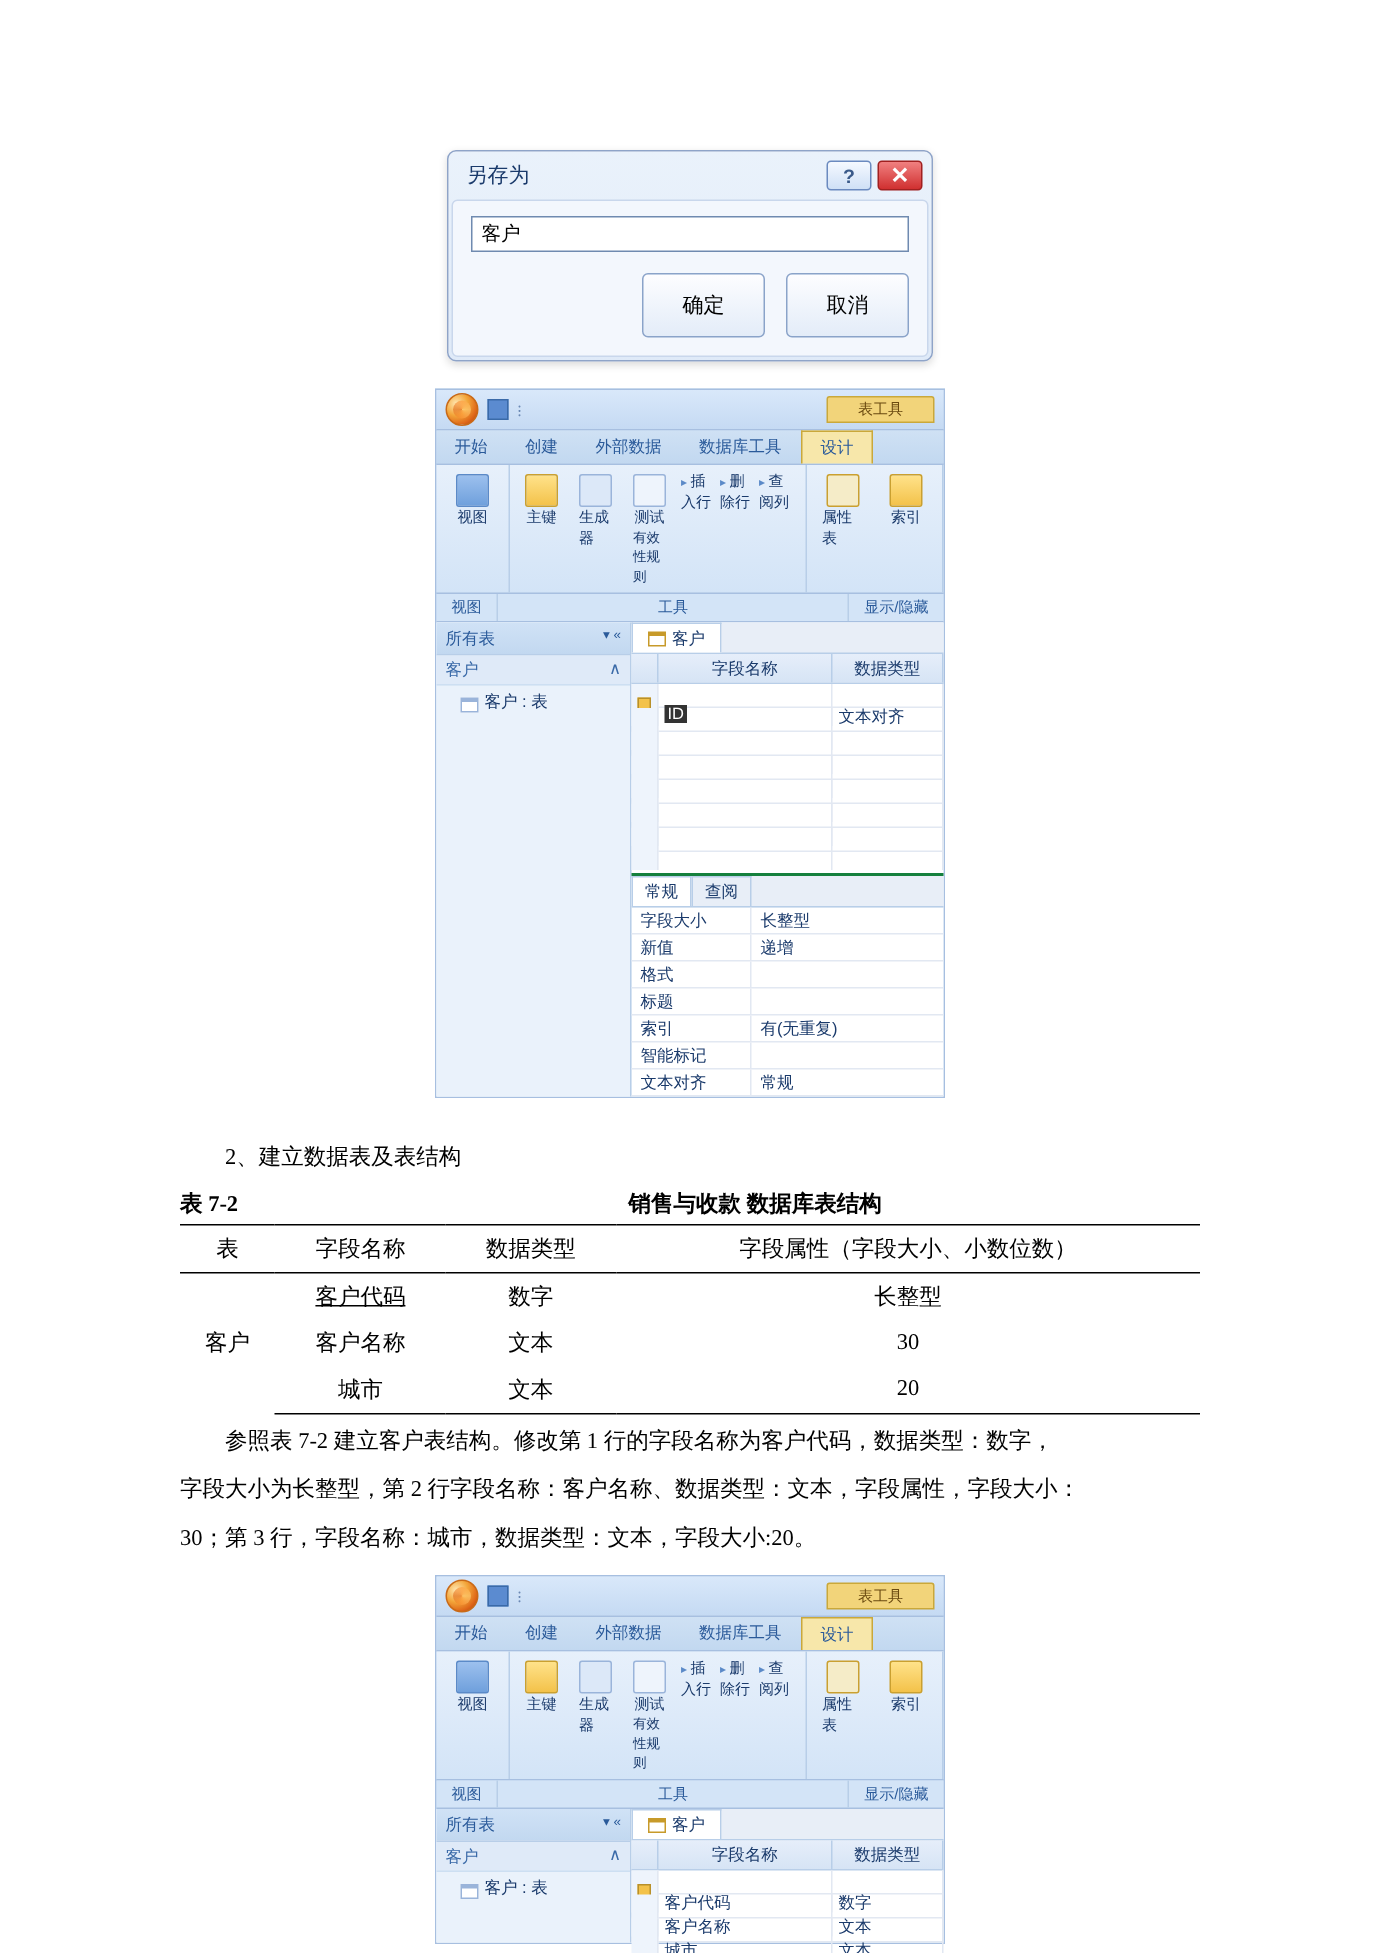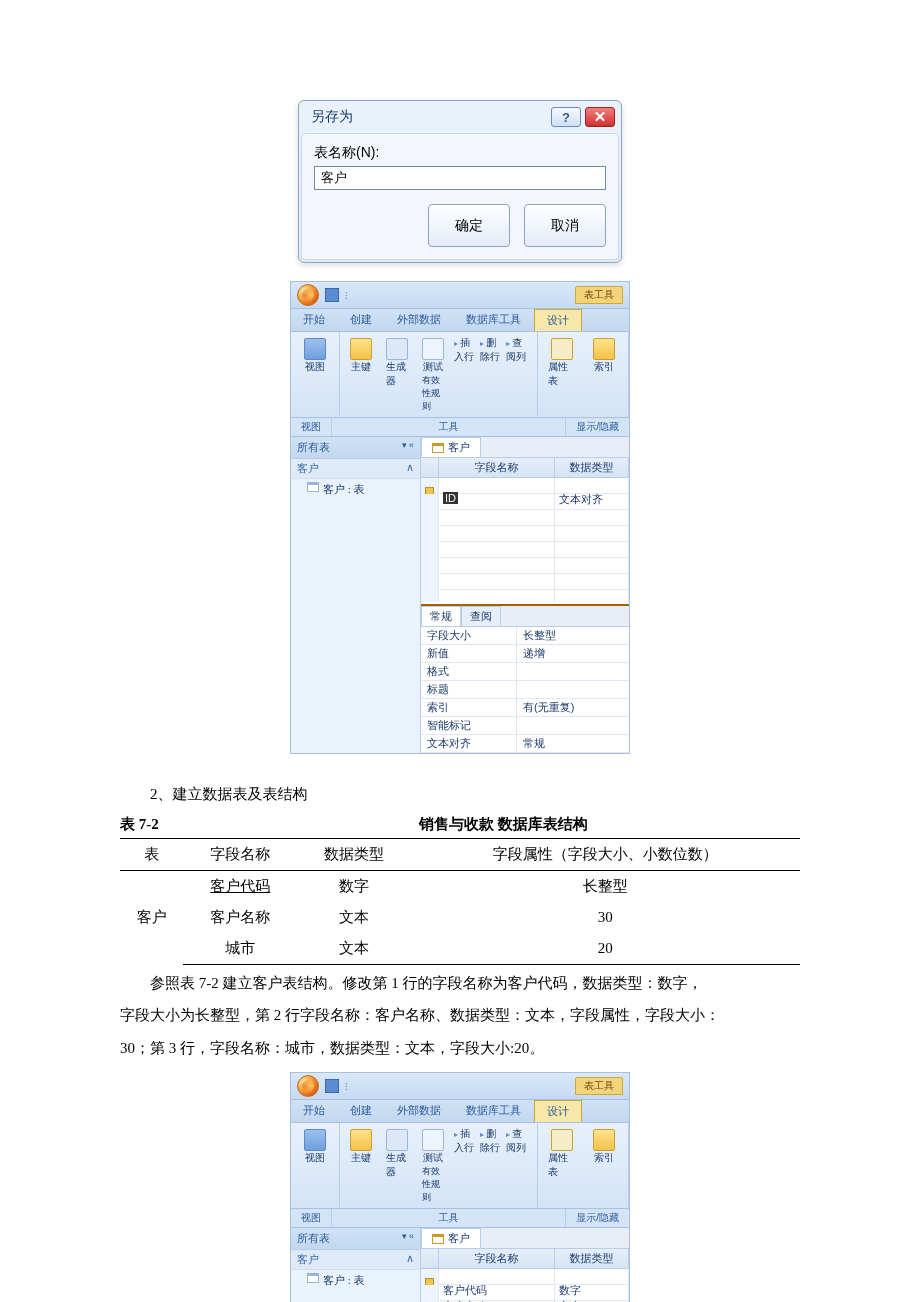--- a/index.html
+++ b/index.html
@@ -110,21 +110,21 @@
     border-radius:50%;
     background: conic-gradient(#ff9a3a,#ffd27a,#ff9a3a,#e06a1a,#ff9a3a);
     opacity:.6;
   }
   .qat-icon { width:14px;height:14px; background:#5b8bd0; border:1px solid #3a6aa8; }
   .qat-sep  { font-size:10px; color:#6a88b4; }
   .acc-context {
     margin-left:auto;
     background:#f2d47a;
     border:1px solid #caa83a;
-    padding:1px 8px;
+    padding:1px 20px;
     border-radius:2px 2px 0 0;
     font-size:10px;
     color:#6a4a10;
   }
   .acc-tabs {
     display:flex; gap:0;
     background: linear-gradient(#cfe1f4,#c2d8f0);
     border-bottom:1px solid #a7bfe0;
   }
   .acc-tab {
@@ -187,21 +187,21 @@
   .nav-head .dd { font-size:9px; }
   .nav-group {
     background:#dfeaf8;
     padding:2px 6px;
     color:#3a6aa8;
     display:flex; justify-content:space-between;
     border-bottom:1px solid #cddff2;
   }
   .nav-item {
     padding:3px 6px 3px 16px;
-    display:flex; gap:4px; align-items:flex-start;font-family:Liberation Serif, serif;
+    display:flex; gap:4px; align-items:flex-end;
   }
   .nav-item .tico{width:12px;height:10px;background:#fff;border:1px solid #9ab4da;border-top:3px solid #9ab4da;}
   .designarea{flex:1;display:flex;flex-direction:column;}
   .tabstrip{
     display:flex;
     background:#e8eef7;
     border-bottom:1px solid #b8cee8;
   }
   .dtab{
     background:#fff;border:1px solid #b8cee8;border-bottom:none;
@@ -218,26 +218,26 @@
   .gridhead .gh{padding:2px 4px;border-right:1px solid #b8cee8;text-align:center;}
   .gh.sel{width:18px;}
   .gh.name{flex:1;}
   .gh.type{width:74px;}
   .gridrow{display:flex;border-bottom:1px solid #e2e8f2;height:16px;}
   .gridrow .gc{border-right:1px solid #e2e8f2;padding:14px 4px;font-size:11px;}
   .gc.sel{width:18px;background:#eef4fc;display:flex;align-items:center;justify-content:center;}
   .gc.name{flex:1;}
   .gc.type{width:74px;}
   .keyicon{width:10px;height:10px;background:#f3c24a;border:1px solid #b8902a;}
-  .propsheet{border-top:2px solid #a16207;font-size:11px;}
+  .propsheet{border-top:2px solid #15803d;font-size:11px;}
   .proptabs{display:flex;background:#e8eef7;border-bottom:1px solid #b8cee8;}
   .proptab{padding:2px 8px;border:1px solid #b8cee8;border-bottom:none;background:#fff;}
   .proptab.inactive{background:#e8eef7;}
   .proprow{display:flex;border-bottom:1px solid #e2e8f2;}
-  .proprow .pk{width:96px;padding:1px 6px;border-right:1px solid #e2e8f2;}
+  .proprow .pk{width:80px;padding:1px 6px;border-right:1px solid #e2e8f2;}
   .proprow .pv{flex:1;padding:1px 6px;}
 
   
   .doc-section { margin-top: 26px; }
   .doc-line { text-indent: 2em; font-size: 15px; line-height: 1.9; }
   .tbl-heading { display:flex; align-items:baseline; margin-top:6px;gap:48px;}
   .tbl-heading .left{font-weight:bold;font-size:15px;}
   .tbl-heading .center{flex:1;text-align:center;font-weight:bold;font-size:15px;}
 
   table.schema {
@@ -269,21 +269,20 @@
 
   <div class="saveas">
     <div class="saveas-title">
       <span>另存为</span>
       <div class="wincontrols">
         <div class="winbtn">?</div>
         <div class="winbtn close">✕</div>
       </div>
     </div>
     <div class="saveas-body">
-      <div class="saveas-label">表名称(N):</div>
       <input class="saveas-input" value="客户" style="">
       <div class="saveas-buttons">
         <button class="dlgbtn">确定</button>
         <button class="dlgbtn">取消</button>
       </div>
     </div>
   </div>
 
   <div class="access">
     <div class="acc-qat">

